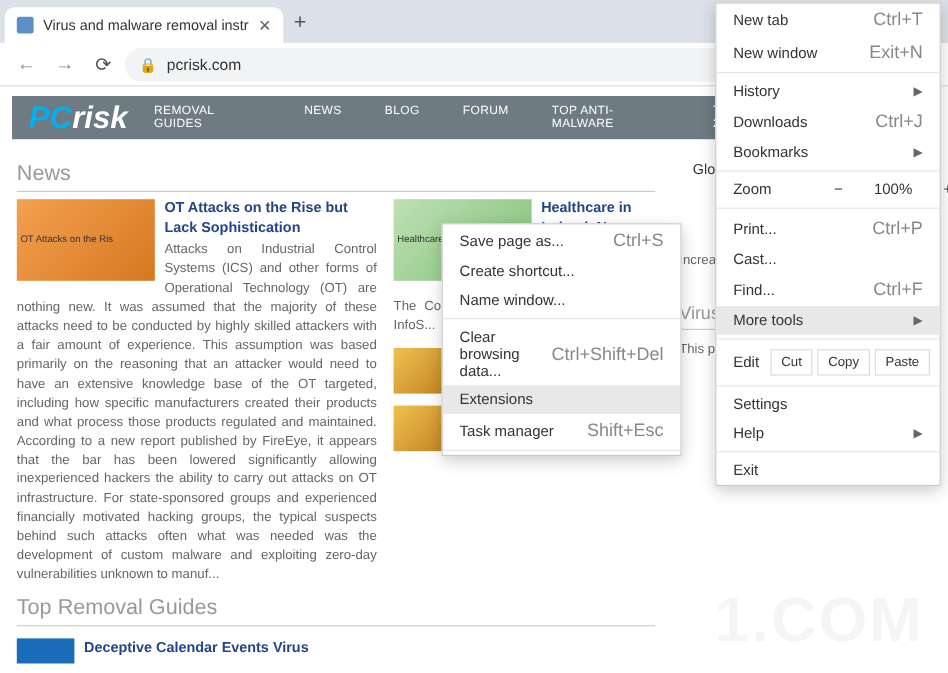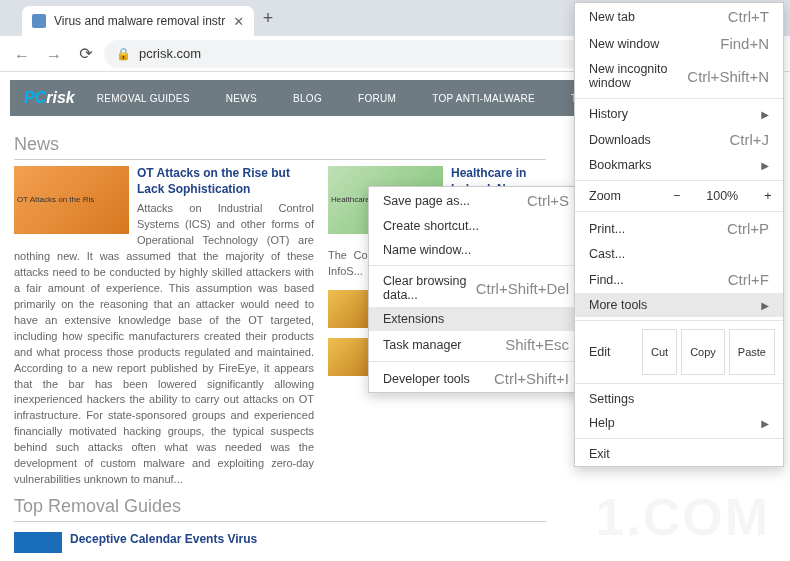--- a/index.html
+++ b/index.html
@@ -1,32 +1,32 @@
 <!DOCTYPE html>
 <html><head>
 <meta charset="utf-8">
 <style>
 * { margin:0; padding:0; box-sizing:border-box; font-family:"Segoe UI",Arial,sans-serif; }
 body { width:790px; height:561px; background:#fff; overflow:hidden; position:relative; }
-.tabstrip { display:flex; align-items:center; background:#dce1e7; height:36px; padding-left:22px; }
+.tabstrip { display:flex; align-items:center; background:#dce1e7; height:36px; padding-left:4px; }
 .tab { background:#fff; height:30px; margin-top:6px; display:flex; align-items:center; padding:0 10px; border-radius:8px 8px 0 0; min-width:210px; gap:8px; font-size:12px; color:#333; }
 .favicon { width:14px; height:14px; background:#5b8fc5; border-radius:2px; flex-shrink:0; }
 .tab-close { margin-left:auto; font-size:13px; color:#666; cursor:pointer; }
 .newtab { width:28px; height:28px; display:flex; align-items:center; justify-content:center; color:#555; font-size:18px; cursor:pointer; }
 .winctrls { margin-left:auto; display:flex; }
 .winbtn { width:46px; height:32px; display:flex; align-items:center; justify-content:center; color:#333; font-size:11px; }
 .toolbar { display:flex; align-items:center; background:#fff; height:36px; padding:0 8px; border-bottom:1px solid #dcdcdc; gap:4px; }
 .navbtn { width:28px; height:28px; border-radius:50%; display:flex; align-items:center; justify-content:center; color:#888; }
 .navbtn.active { color:#555; }
 .addrbar { flex:1; height:28px; background:#f1f3f4; border-radius:14px; display:flex; align-items:center; padding:0 12px; gap:8px; font-size:13px; color:#333; }
 .lock { color:#888; font-size:12px; }
 .iconbtn { width:28px; height:28px; display:flex; align-items:center; justify-content:center; color:#888; }
 .page { position:relative; height:calc(561px - 80px); overflow:hidden; }
 .banner { background:#6e7b83; height:36px; display:flex; align-items:center; margin:8px 10px 0 10px; }
-.logo { color:#00b0f0; font-weight:bold; font-size:16px; padding:0 14px; font-style:italic; }
+.logo { color:#00b0f0; font-weight:bold; font-size:26px; padding:0 14px; font-style:italic; }
 .logo .white { color:#fff; }
 .navlinks { display:flex; gap:20px; }
 .navlink { color:#fff; font-size:10px; padding:0 8px; letter-spacing:0.3px; }
 .content { padding:10px 14px; display:flex; gap:20px; }
 .main { flex:1; }
 .section-title { font-size:18px; color:#999; font-weight:normal; margin:8px 0 6px 0; border-bottom:1px solid #ccc; padding-bottom:4px; }
 .articles { display:flex; gap:14px; }
 .col { font-size:11px; color:#666; text-align:justify; line-height:1.45; }
 .col1 { width:300px; }
 .col2 { flex:1; }
@@ -41,35 +41,35 @@
 .gauge { width:70px; height:22px; background:linear-gradient(90deg,#d48 0 40%,#eee 40%); border:1px solid #ccc; }
 .speaker { color:#888; font-size:14px; }
 .med { text-align:center; font-size:9px; color:#777; margin-bottom:10px; }
 .sb-info { font-size:11px; color:#666; text-align:center; line-height:1.4; }
 .sb-h2 { font-size:15px; color:#999; font-weight:normal; margin-top:12px; border-bottom:1px solid #ccc; padding-bottom:4px; }
 .sb-para { font-size:11px; color:#666; margin-top:10px; text-align:justify; }
 .smallcard { display:flex; gap:8px; font-size:11px; color:#666; text-align:justify; margin-top:10px; }
 .smallthumb { width:48px; height:38px; background:linear-gradient(135deg,#f0c050,#c08020); flex-shrink:0; }
 .smallthumb.bl { background:#1a6db8; }
 .menu { position:absolute; background:#fff; border:1px solid #ccc; box-shadow:0 4px 12px rgba(0,0,0,.2); font-size:12.5px; color:#333; }
-.menu-main { top:2px; right:6px; width:210px; }
-.menu-sub { top:186px; left:368px; width:216px; }
+.menu-main { top:2px; right:6px; width:188px; }
+.menu-sub { top:186px; left:368px; width:200px; }
 .mi { display:flex; align-items:center; padding:5px 14px; justify-content:space-between; cursor:pointer; }
 .mi.hi { background:#e8e8e8; }
 .mi .sc { color:#888; font-size:15px; }
 .mi .arr { color:#666; font-size:10px; }
 .sep { height:1px; background:#e5e5e5; margin:3px 0; }
 .zoomrow { display:flex; align-items:center; padding:5px 10px 5px 14px; gap:26px; }
 .zbtn { width:20px; text-align:center; cursor:pointer; }
 .fs { width:14px; height:14px; border:1px solid #666; position:relative; cursor:pointer; }
 .fs::before,.fs::after { content:''; position:absolute; width:4px; height:4px; border:1px solid #666; }
 .fs::before { top:-2px; left:-2px; border-right:0; border-bottom:0; }
 .fs::after { bottom:-2px; right:-2px; border-left:0; border-top:0; }
 .editrow { display:flex; align-items:center; padding:5px 8px 5px 14px; }
-.editbtn { border:1px solid #ddd; padding:16px 8px; font-size:11px; cursor:pointer; margin-left:4px; }
+.editbtn { border:1px solid #ddd; padding:4px 8px; font-size:11px; cursor:pointer; margin-left:4px; }
 .ctx-art { color:#224488; font-size:12px; font-weight:bold; }
 .watermark { position:absolute; bottom:6px; right:20px; font-size:52px; color:rgba(0,0,0,.04); font-weight:bold; letter-spacing:2px; }
 </style>
 </head>
 <body>
 
 <div class="tabstrip">
   <div class="tab">
     <span class="favicon"></span>
     <span>Virus and malware removal instr</span>
@@ -178,38 +178,30 @@
       <span class="sc">Ctrl+Shift+Del</span>
     </div>
   <div class="mi hi">
       <span>Extensions</span>
     </div>
   <div class="mi">
       <span>Task manager</span>
       <span class="sc">Shift+Esc</span>
     </div>
   <div class="sep"></div>
-  <div class="mi">
-      <span>Developer tools</span>
-      <span class="sc">Ctrl+Shift+I</span>
-    </div>
 </div>
 
 <div class="menu menu-main">
   <div class="mi">
       <span>New tab</span>
       <span class="sc">Ctrl+T</span>
     </div>
   <div class="mi">
       <span>New window</span>
-      <span class="sc">Find+N</span>
-    </div>
-  <div class="mi">
-      <span>New incognito window</span>
-      <span class="sc">Ctrl+Shift+N</span>
+      <span class="sc">Exit+N</span>
     </div>
   <div class="sep"></div>
   <div class="mi">
       <span>History</span>
       <span class="arr">▶</span>
     </div>
   <div class="mi">
       <span>Downloads</span>
       <span class="sc">Ctrl+J</span>
     </div>

